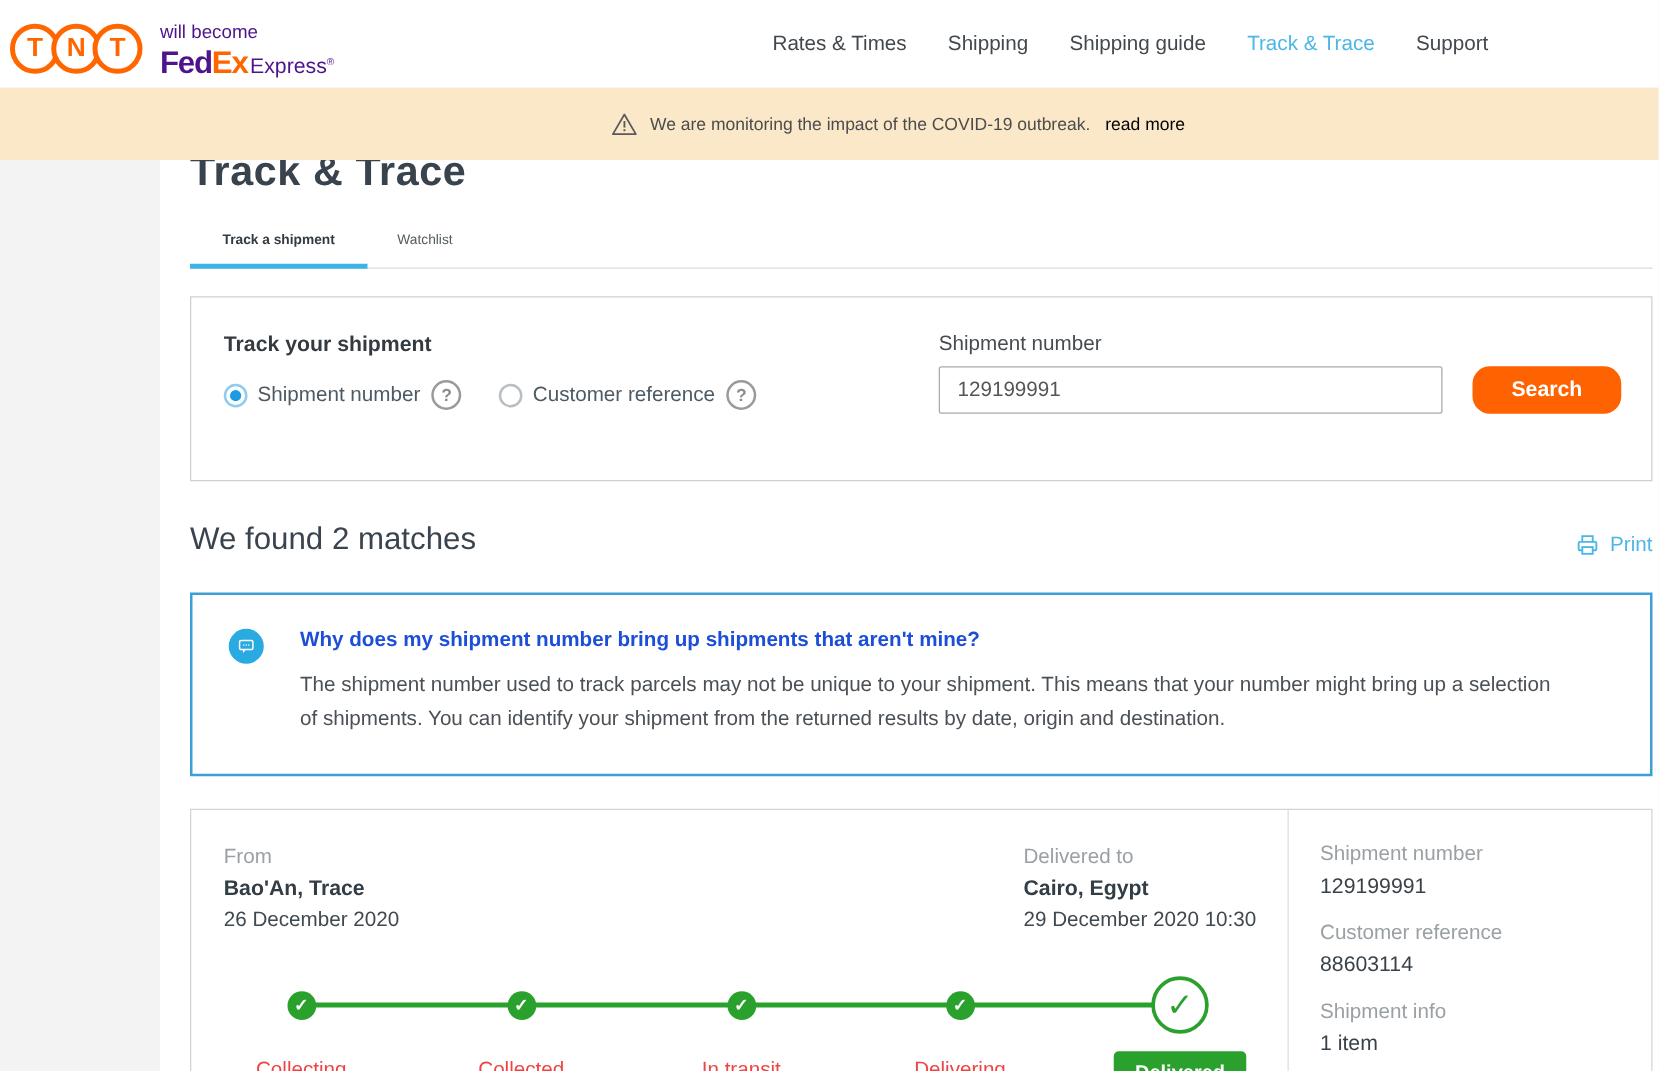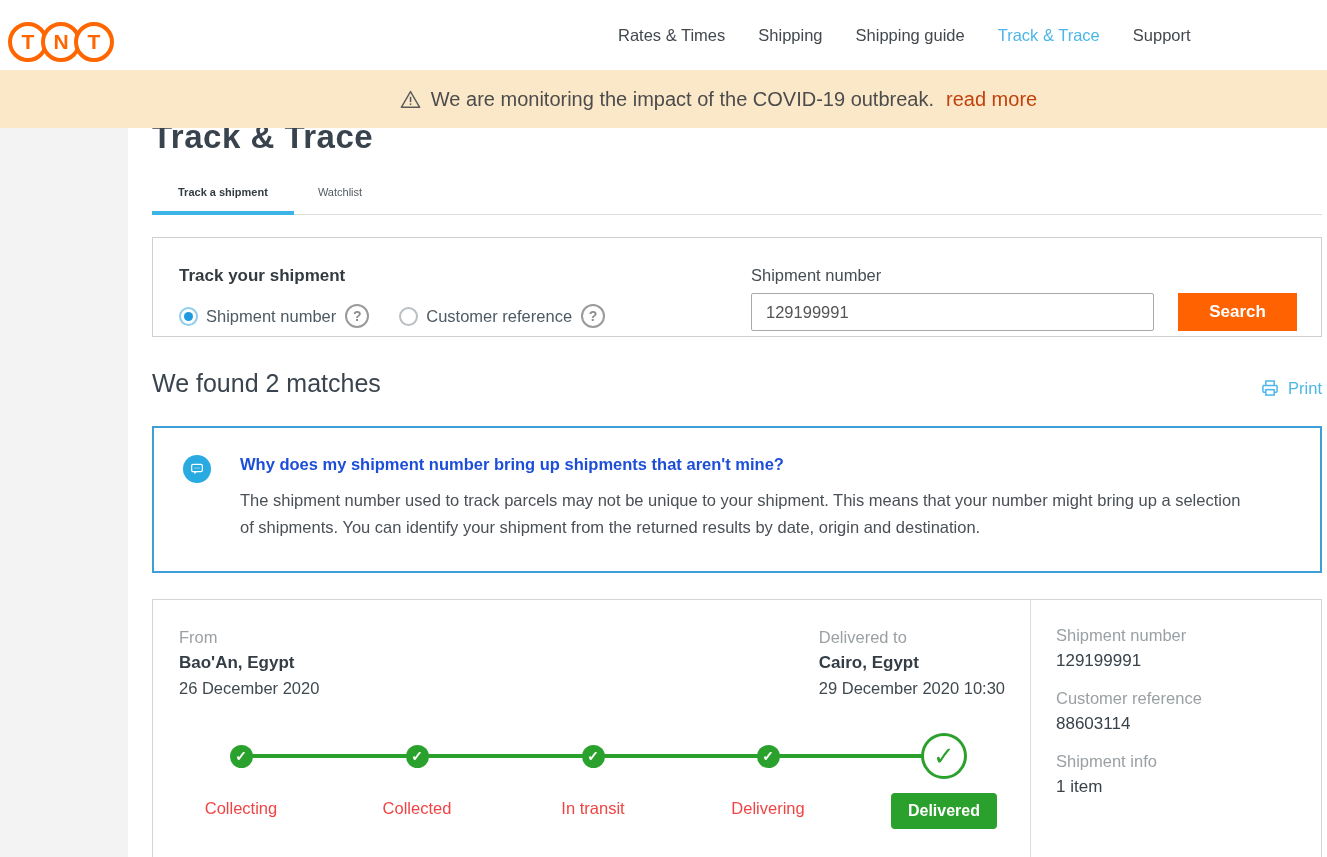--- a/index.html
+++ b/index.html
@@ -20,58 +20,58 @@
   .fedex-fed { color:#4d148c; font-weight:bold; font-size:25px; letter-spacing:-1px; }
   .fedex-ex  { color:#ff6600; font-weight:bold; font-size:25px; letter-spacing:-1px; }
   .fedex-express { color:#4d148c; font-size:17px; margin-left:2px; }
   .fedex-reg { color:#4d148c; font-size:8px; vertical-align:super; }
   .nav { position:absolute; left:618px; top:0; height:70px; display:flex; align-items:center; gap:33px; }
   .nav a { text-decoration:none; color:#42484d; font-size:16.5px; cursor:pointer; white-space:nowrap; }
   .nav a.active { color:#4cb7e7; }
 
   
   .banner { position:relative; z-index:2; height:58px; background:#fae8c9; display:flex; align-items:center;
-            justify-content:center; font-size:20px; color:#4c4c4c; padding-left:110px; }
+            justify-content:center; font-size:14px; color:#4c4c4c; padding-left:110px; }
   .banner .warn-icon { display:inline-flex; margin-right:10px; }
-  .banner .read-more { color:#c2410c; text-decoration:none; margin-left:12px; cursor:pointer; }
+  .banner .read-more { color:#000000; text-decoration:none; margin-left:12px; cursor:pointer; }
 
   
   .main { position:relative; z-index:1; margin-left:128px; background:#fff; height:729px;
           padding:0 5px 0 24px; overflow:hidden; }
   h1.page-title { font-size:33px; font-weight:bold; color:#39434d; margin-top:-10px; letter-spacing:0.5px; }
 
   
   .tabs { margin-top:30px; border-bottom:1px solid #ddd; display:flex; }
   .tab { padding:0 26px 13px 26px; font-size:11px; cursor:pointer; }
   .tab.active { font-weight:bold; color:#333b41; border-bottom:4px solid #3cb4e7; margin-bottom:-1px; }
   .tab.inactive { color:#545b60; padding-left:24px; }
 
   
   .form-card { margin-top:22px; margin-right:0; border:1px solid #cfcfcf; background:#fff;
-               height:100px; display:flex; padding:28px 24px 0 26px; }
+               height:148px; display:flex; padding:28px 24px 0 26px; }
   .form-left { width:574px; }
   .form-legend { font-size:17px; font-weight:bold; color:#333b41; }
   .radio-row { display:flex; align-items:center; margin-top:18px; }
   .radio { width:19px; height:19px; border-radius:50%; background:#fff; display:inline-flex;
            align-items:center; justify-content:center; cursor:pointer; flex:none; }
   .radio.selected { border:2px solid #8fcdec; }
   .radio.selected::after { content:""; width:9px; height:9px; border-radius:50%; background:#1e9be0; }
   .radio.unselected { border:2px solid #b9bfc3; }
   .radio-label { font-size:16.5px; color:#4d5a63; margin-left:8px; }
   .help-circle { width:24px; height:24px; border:2px solid #9a9a9a; border-radius:50%; color:#8c8c8c;
                  font-size:14px; font-weight:bold; display:inline-flex; align-items:center;
                  justify-content:center; margin-left:9px; cursor:pointer; flex:none; }
   .radio-gap { width:30px; }
   .form-right { flex:1; }
   .input-label { font-size:16.5px; color:#454c52; }
   .input-row { display:flex; margin-top:8px; }
   .ship-input { width:403px; height:38px; border:1px solid #a9a9a9; border-radius:2px; padding:0 14px;
                 font-size:16.5px; color:#555; font-family:"Liberation Sans", sans-serif; }
   .search-btn { width:119px; height:38px; margin-left:24px; background:#ff6200; color:#fff; border:none;
-                border-radius:0; font-size:17px; font-weight:bold; cursor:pointer;
+                border-radius:14px; font-size:17px; font-weight:bold; cursor:pointer;
                 font-family:"Liberation Sans", sans-serif; }
 
   
   .results-row { margin-top:32px; display:flex; align-items:flex-end; justify-content:space-between; }
   .results-heading { font-size:25px; color:#3a444e; font-weight:normal; }
   .print-link { display:flex; align-items:center; gap:8px; color:#4cb7e7; font-size:16.5px;
                 text-decoration:none; cursor:pointer; }
 
   
   .info-box { margin-top:28px; border:2px solid #3d9fd5; background:#fff; display:flex;
@@ -113,20 +113,26 @@
 </head>
 <body>
 
 <div class="header">
   <div class="logo">
     <div class="tnt-circles">
       <div class="tnt-circle">T</div>
       <div class="tnt-circle">N</div>
       <div class="tnt-circle">T</div>
     </div>
+    <div class="fedex-block">
+      <div class="will-become">will become</div>
+      <div class="fedex-line">
+        <span class="fedex-fed">Fed</span><span class="fedex-ex">Ex</span><span class="fedex-express">Express</span><span class="fedex-reg">®</span>
+      </div>
+    </div>
   </div>
   <div class="nav">
     <a>Rates &amp; Times</a>
     <a>Shipping</a>
     <a>Shipping guide</a>
     <a class="active">Track &amp; Trace</a>
     <a>Support</a>
   </div>
 </div>
 
@@ -201,21 +207,21 @@
       <div class="info-title">Why does my shipment number bring up shipments that aren't mine?</div>
       <div class="info-body">The shipment number used to track parcels may not be unique to your shipment. This means that your number might bring up a selection of shipments. You can identify your shipment from the returned results by date, origin and destination.</div>
     </div>
   </div>
 
   <div class="ship-card">
     <div class="ship-left">
       <div class="route-row">
         <div class="route-from">
           <div class="route-label">From</div>
-          <div class="route-city">Bao'An, Egypt</div>
+          <div class="route-city">Bao'An, Trace</div>
           <div class="route-date">26 December 2020</div>
         </div>
         <div class="route-to">
           <div class="route-label">Delivered to</div>
           <div class="route-city">Cairo, Egypt</div>
           <div class="route-date">29 December 2020 10:30</div>
         </div>
       </div>
 
       <div class="progress">

